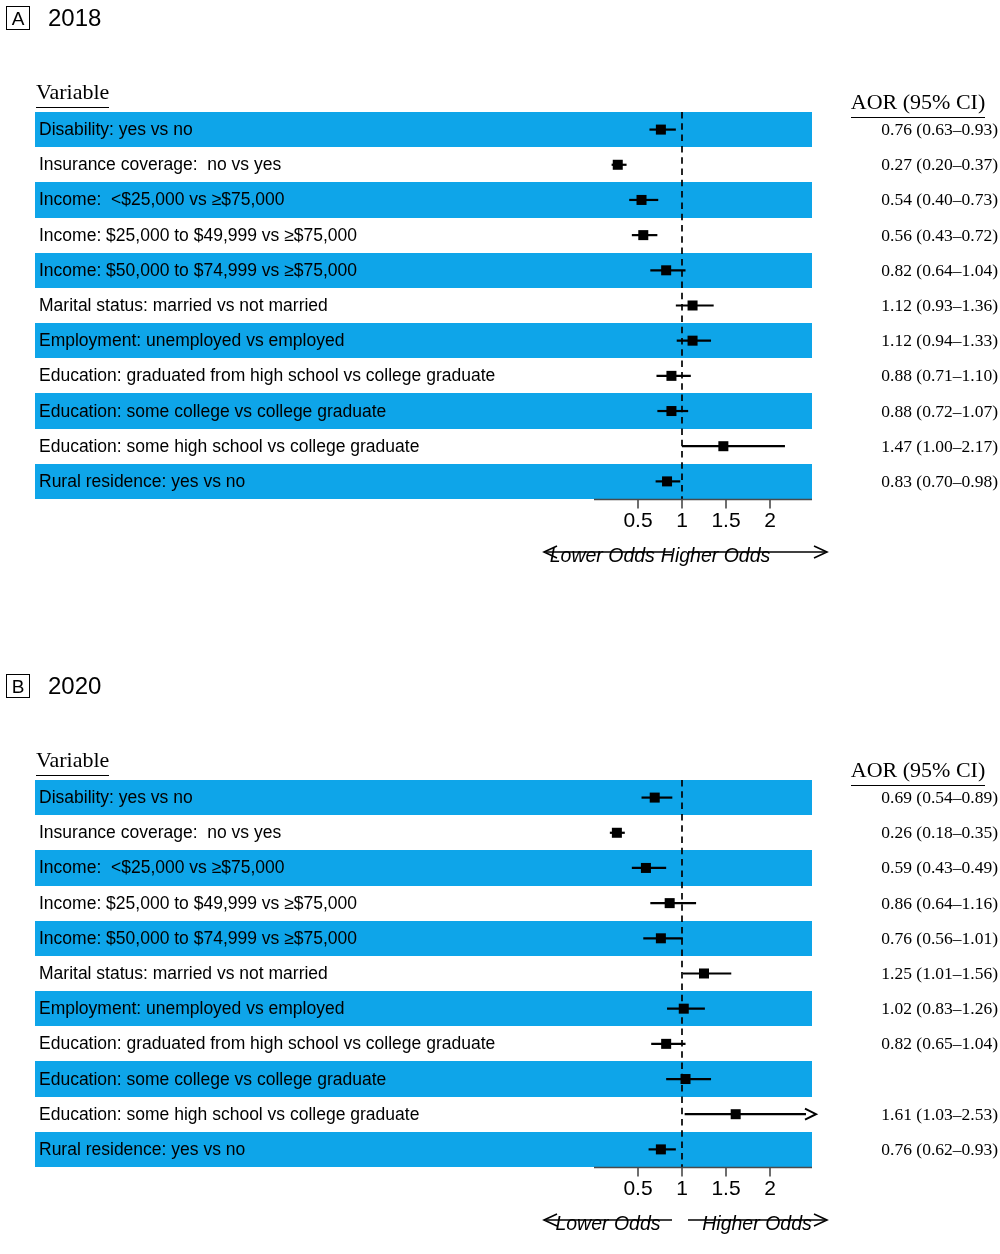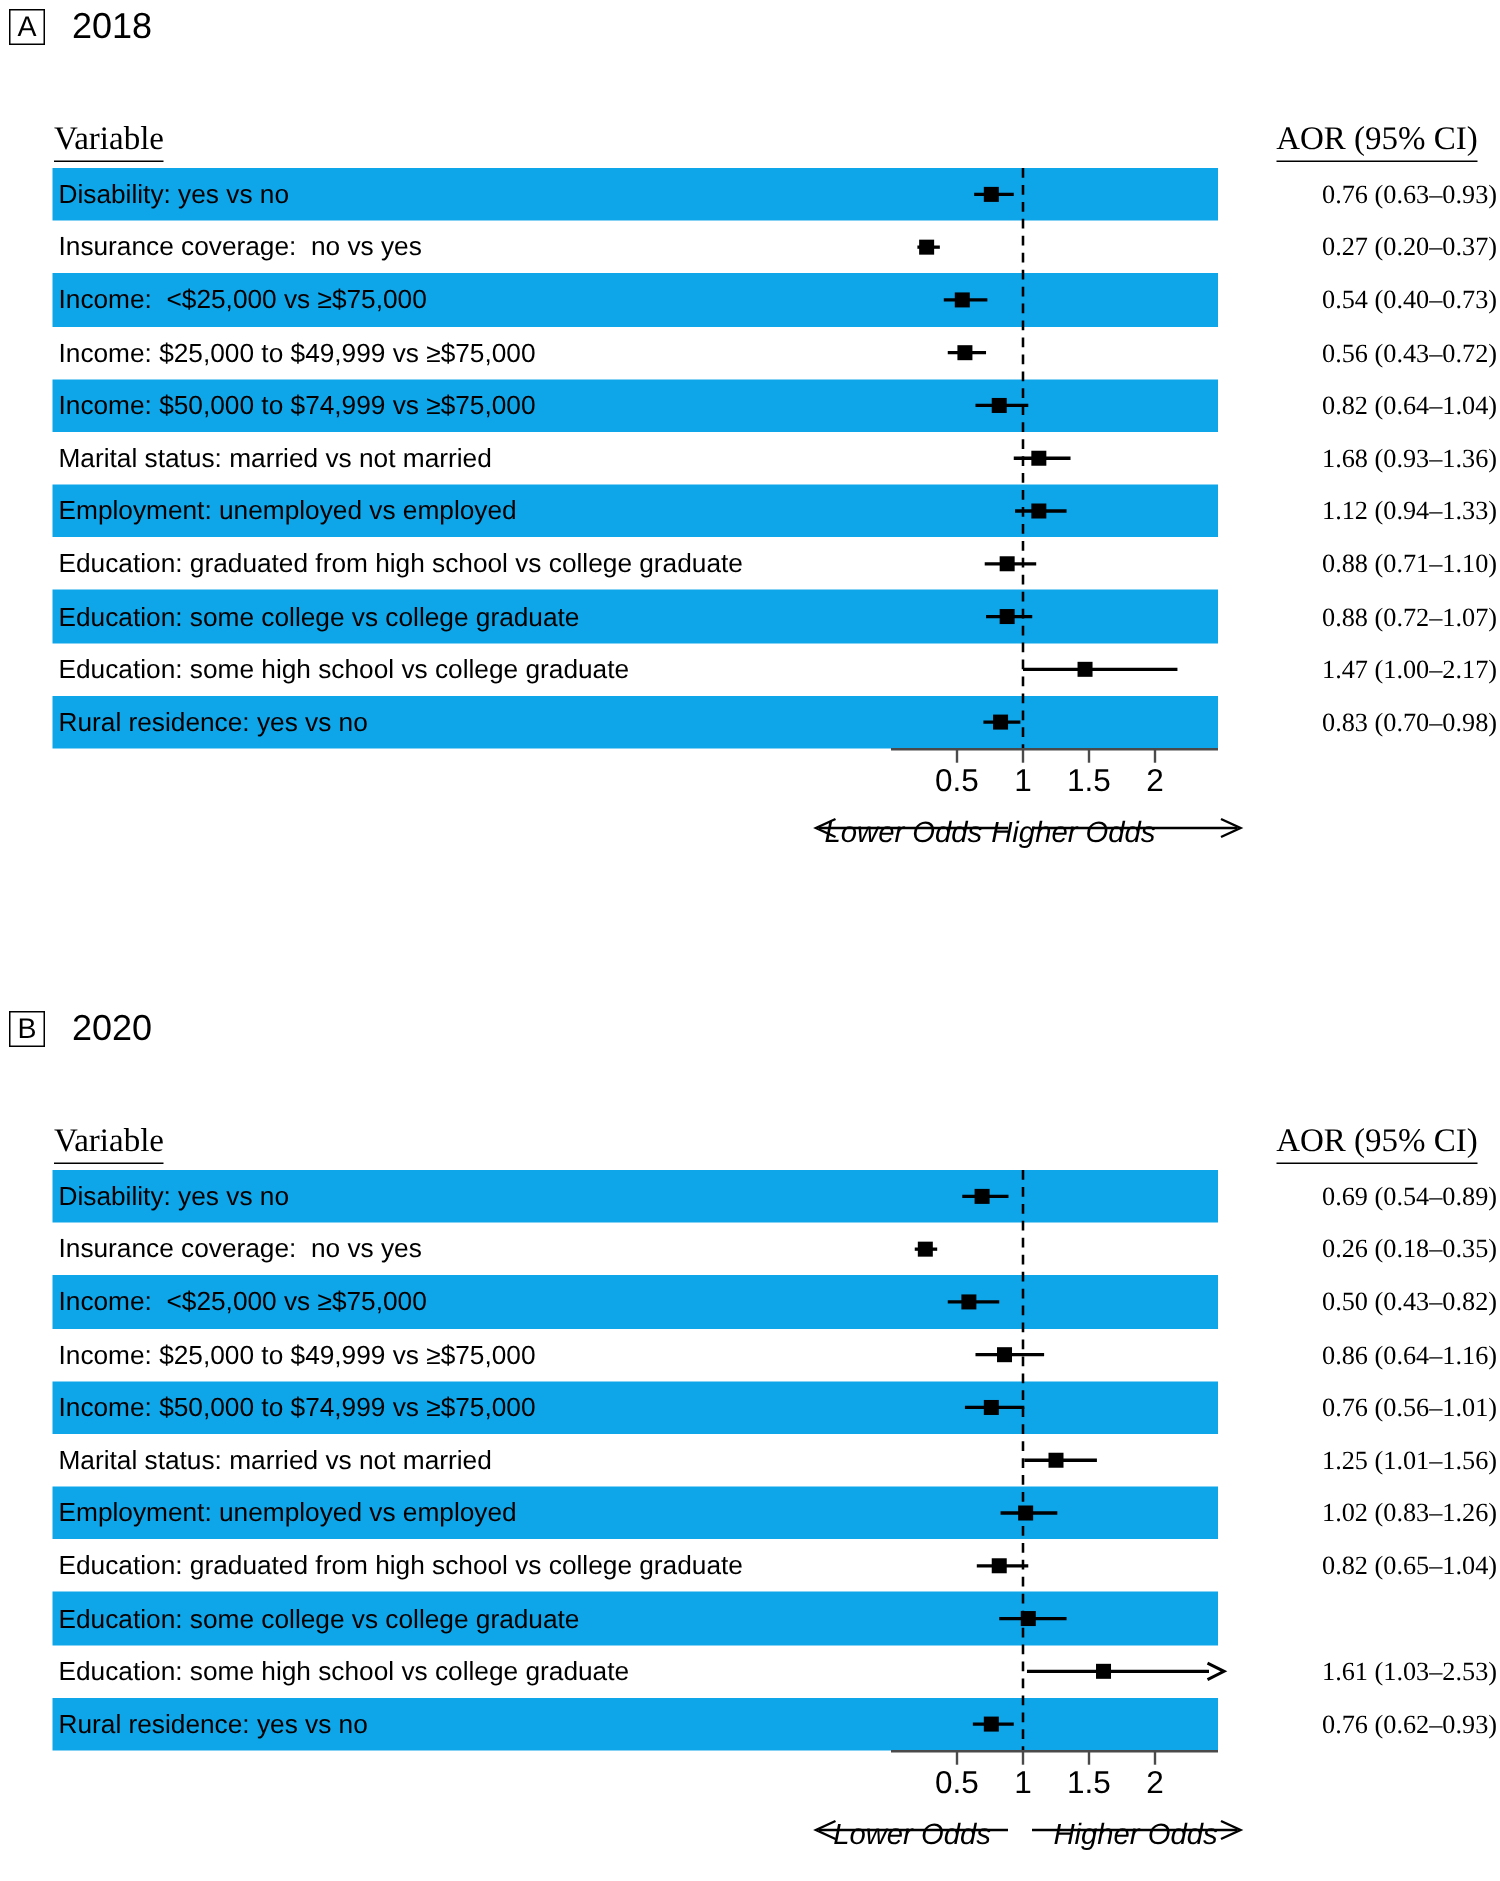--- a/index.html
+++ b/index.html
@@ -7,21 +7,21 @@
        font-family:"Liberation Sans","DejaVu Sans",sans-serif;color:#000;}
   .panel{position:absolute;left:0;width:1000px;}
   #panel-a{top:0;height:640px;}
   #panel-b{top:668px;height:586px;}
   .pletter{position:absolute;left:6px;top:6px;width:22px;height:22px;border:1.6px solid #000;
            display:flex;align-items:center;justify-content:center;font-size:19px;line-height:1;background:#fff;}
   .pyear{position:absolute;left:48px;top:4px;font-size:24px;}
   .colhead{position:absolute;top:79px;font-size:22px;font-family:Liberation Serif, serif;}
   .colhead span{display:inline-block;border-bottom:1.7px solid #000;padding-bottom:2px;}
   .colhead.hvar{left:36px;}
-  .colhead.haor{left:838px;width:160px;text-align:center;}
+  .colhead.haor{left:838px;width:160px;text-align:center;margin-top:10px;}
   .rows{position:absolute;inset:0;}
   .row{position:absolute;left:35px;width:777px;}
   .row.odd{background:#0ea5e9;}
   .rlabel{position:absolute;left:4px;top:0;bottom:0;display:flex;align-items:center;
           font-size:17.5px;white-space:pre;}
   .rvalue{position:absolute;left:803px;width:160px;top:0;bottom:0;display:flex;align-items:center;
           justify-content:flex-end;font-size:17.5px;white-space:pre;font-family:Liberation Serif, serif;}
   svg.plot{position:absolute;inset:0;width:100%;height:100%;pointer-events:none;}
   .oddsrow{position:absolute;top:544px;font-size:19.5px;font-style:italic;}
   .odds-joined{left:495px;width:330px;display:flex;justify-content:center;gap:6px;}
@@ -52,21 +52,21 @@
       <div class="row even" style="top: 217.54px; height: 35.18px;">
         <div class="rlabel">Income: $25,000 to $49,999 vs ≥$75,000</div>
         <div class="rvalue">0.56 (0.43–0.72)</div>
       </div>
       <div class="row odd" style="top: 252.72px; height: 35.18px;">
         <div class="rlabel">Income: $50,000 to $74,999 vs ≥$75,000</div>
         <div class="rvalue">0.82 (0.64–1.04)</div>
       </div>
       <div class="row even" style="top: 287.9px; height: 35.18px;">
         <div class="rlabel">Marital status: married vs not married</div>
-        <div class="rvalue">1.68 (0.93–1.36)</div>
+        <div class="rvalue">1.12 (0.93–1.36)</div>
       </div>
       <div class="row odd" style="top: 323.08px; height: 35.18px;">
         <div class="rlabel">Employment: unemployed vs employed</div>
         <div class="rvalue">1.12 (0.94–1.33)</div>
       </div>
       <div class="row even" style="top: 358.26px; height: 35.18px;">
         <div class="rlabel">Education: graduated from high school vs college graduate</div>
         <div class="rvalue">0.88 (0.71–1.10)</div>
       </div>
       <div class="row odd" style="top: 393.44px; height: 35.18px;">
@@ -135,21 +135,21 @@
       <div class="row odd" style="top: 112px; height: 35.18px;">
         <div class="rlabel">Disability: yes vs no</div>
         <div class="rvalue">0.69 (0.54–0.89)</div>
       </div>
       <div class="row even" style="top: 147.18px; height: 35.18px;">
         <div class="rlabel">Insurance coverage:  no vs yes</div>
         <div class="rvalue">0.26 (0.18–0.35)</div>
       </div>
       <div class="row odd" style="top: 182.36px; height: 35.18px;">
         <div class="rlabel">Income:  &lt;$25,000 vs ≥$75,000</div>
-        <div class="rvalue">0.50 (0.43–0.82)</div>
+        <div class="rvalue">0.59 (0.43–0.49)</div>
       </div>
       <div class="row even" style="top: 217.54px; height: 35.18px;">
         <div class="rlabel">Income: $25,000 to $49,999 vs ≥$75,000</div>
         <div class="rvalue">0.86 (0.64–1.16)</div>
       </div>
       <div class="row odd" style="top: 252.72px; height: 35.18px;">
         <div class="rlabel">Income: $50,000 to $74,999 vs ≥$75,000</div>
         <div class="rvalue">0.76 (0.56–1.01)</div>
       </div>
       <div class="row even" style="top: 287.9px; height: 35.18px;">

